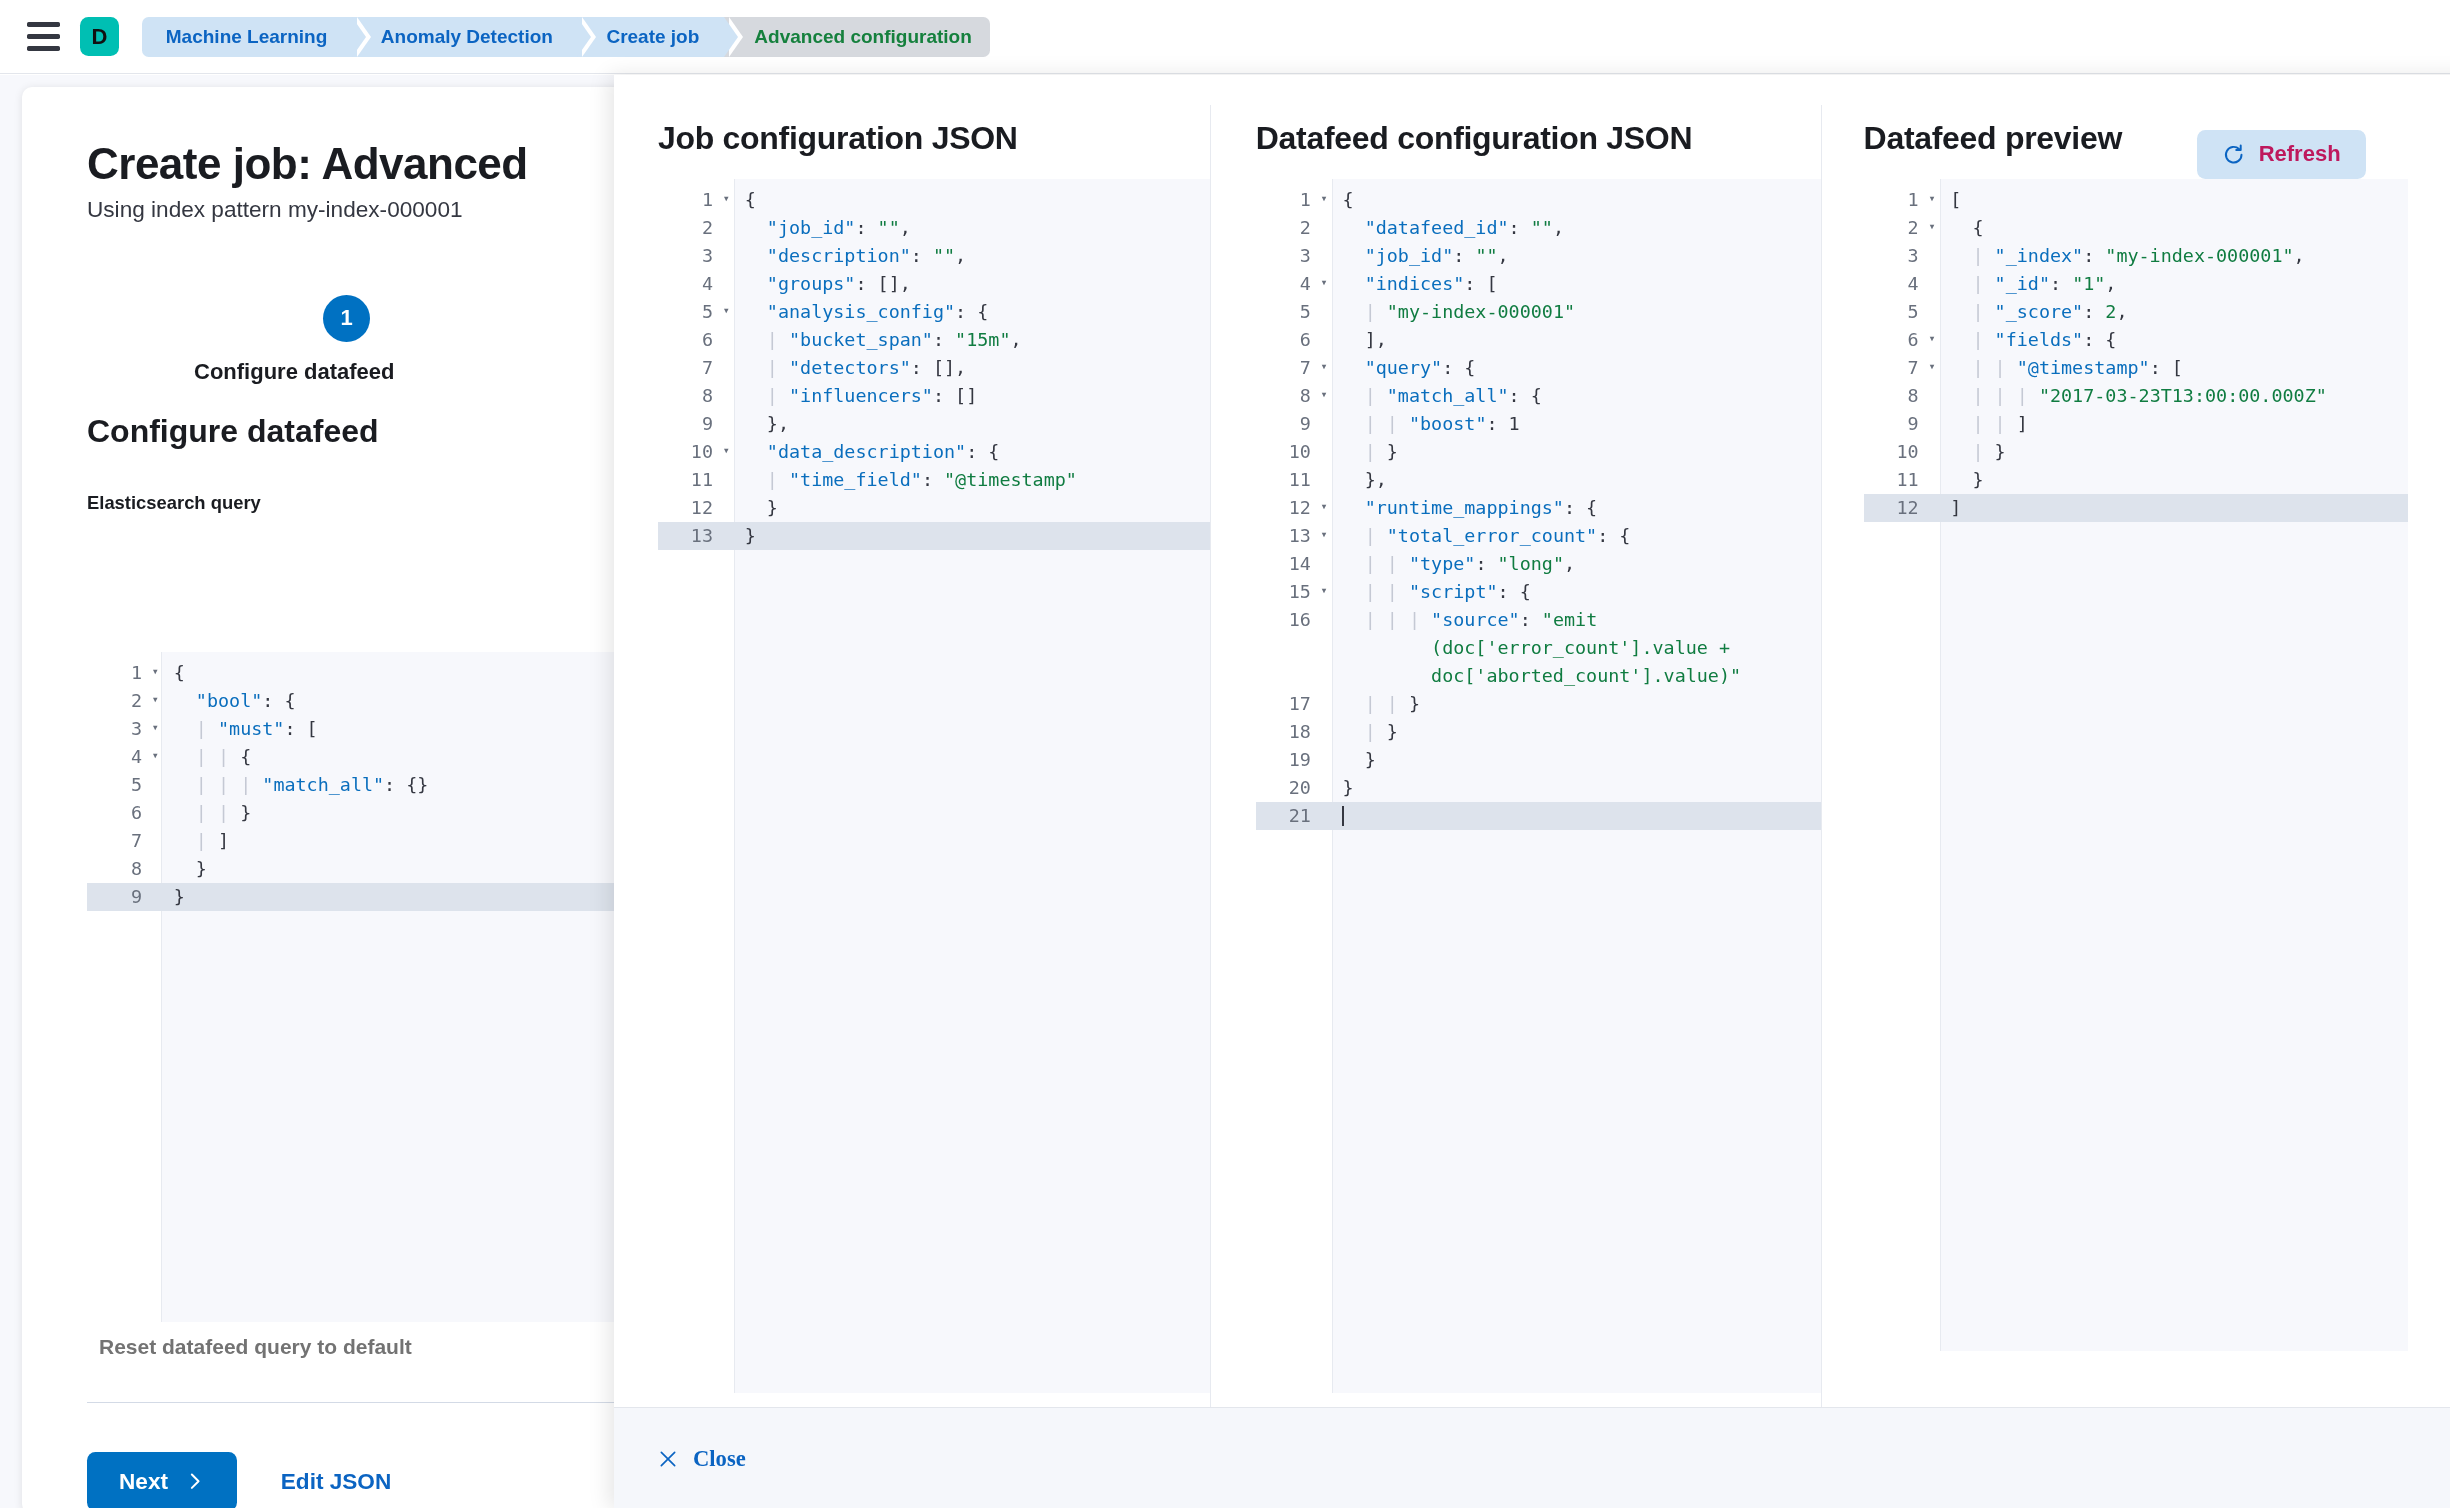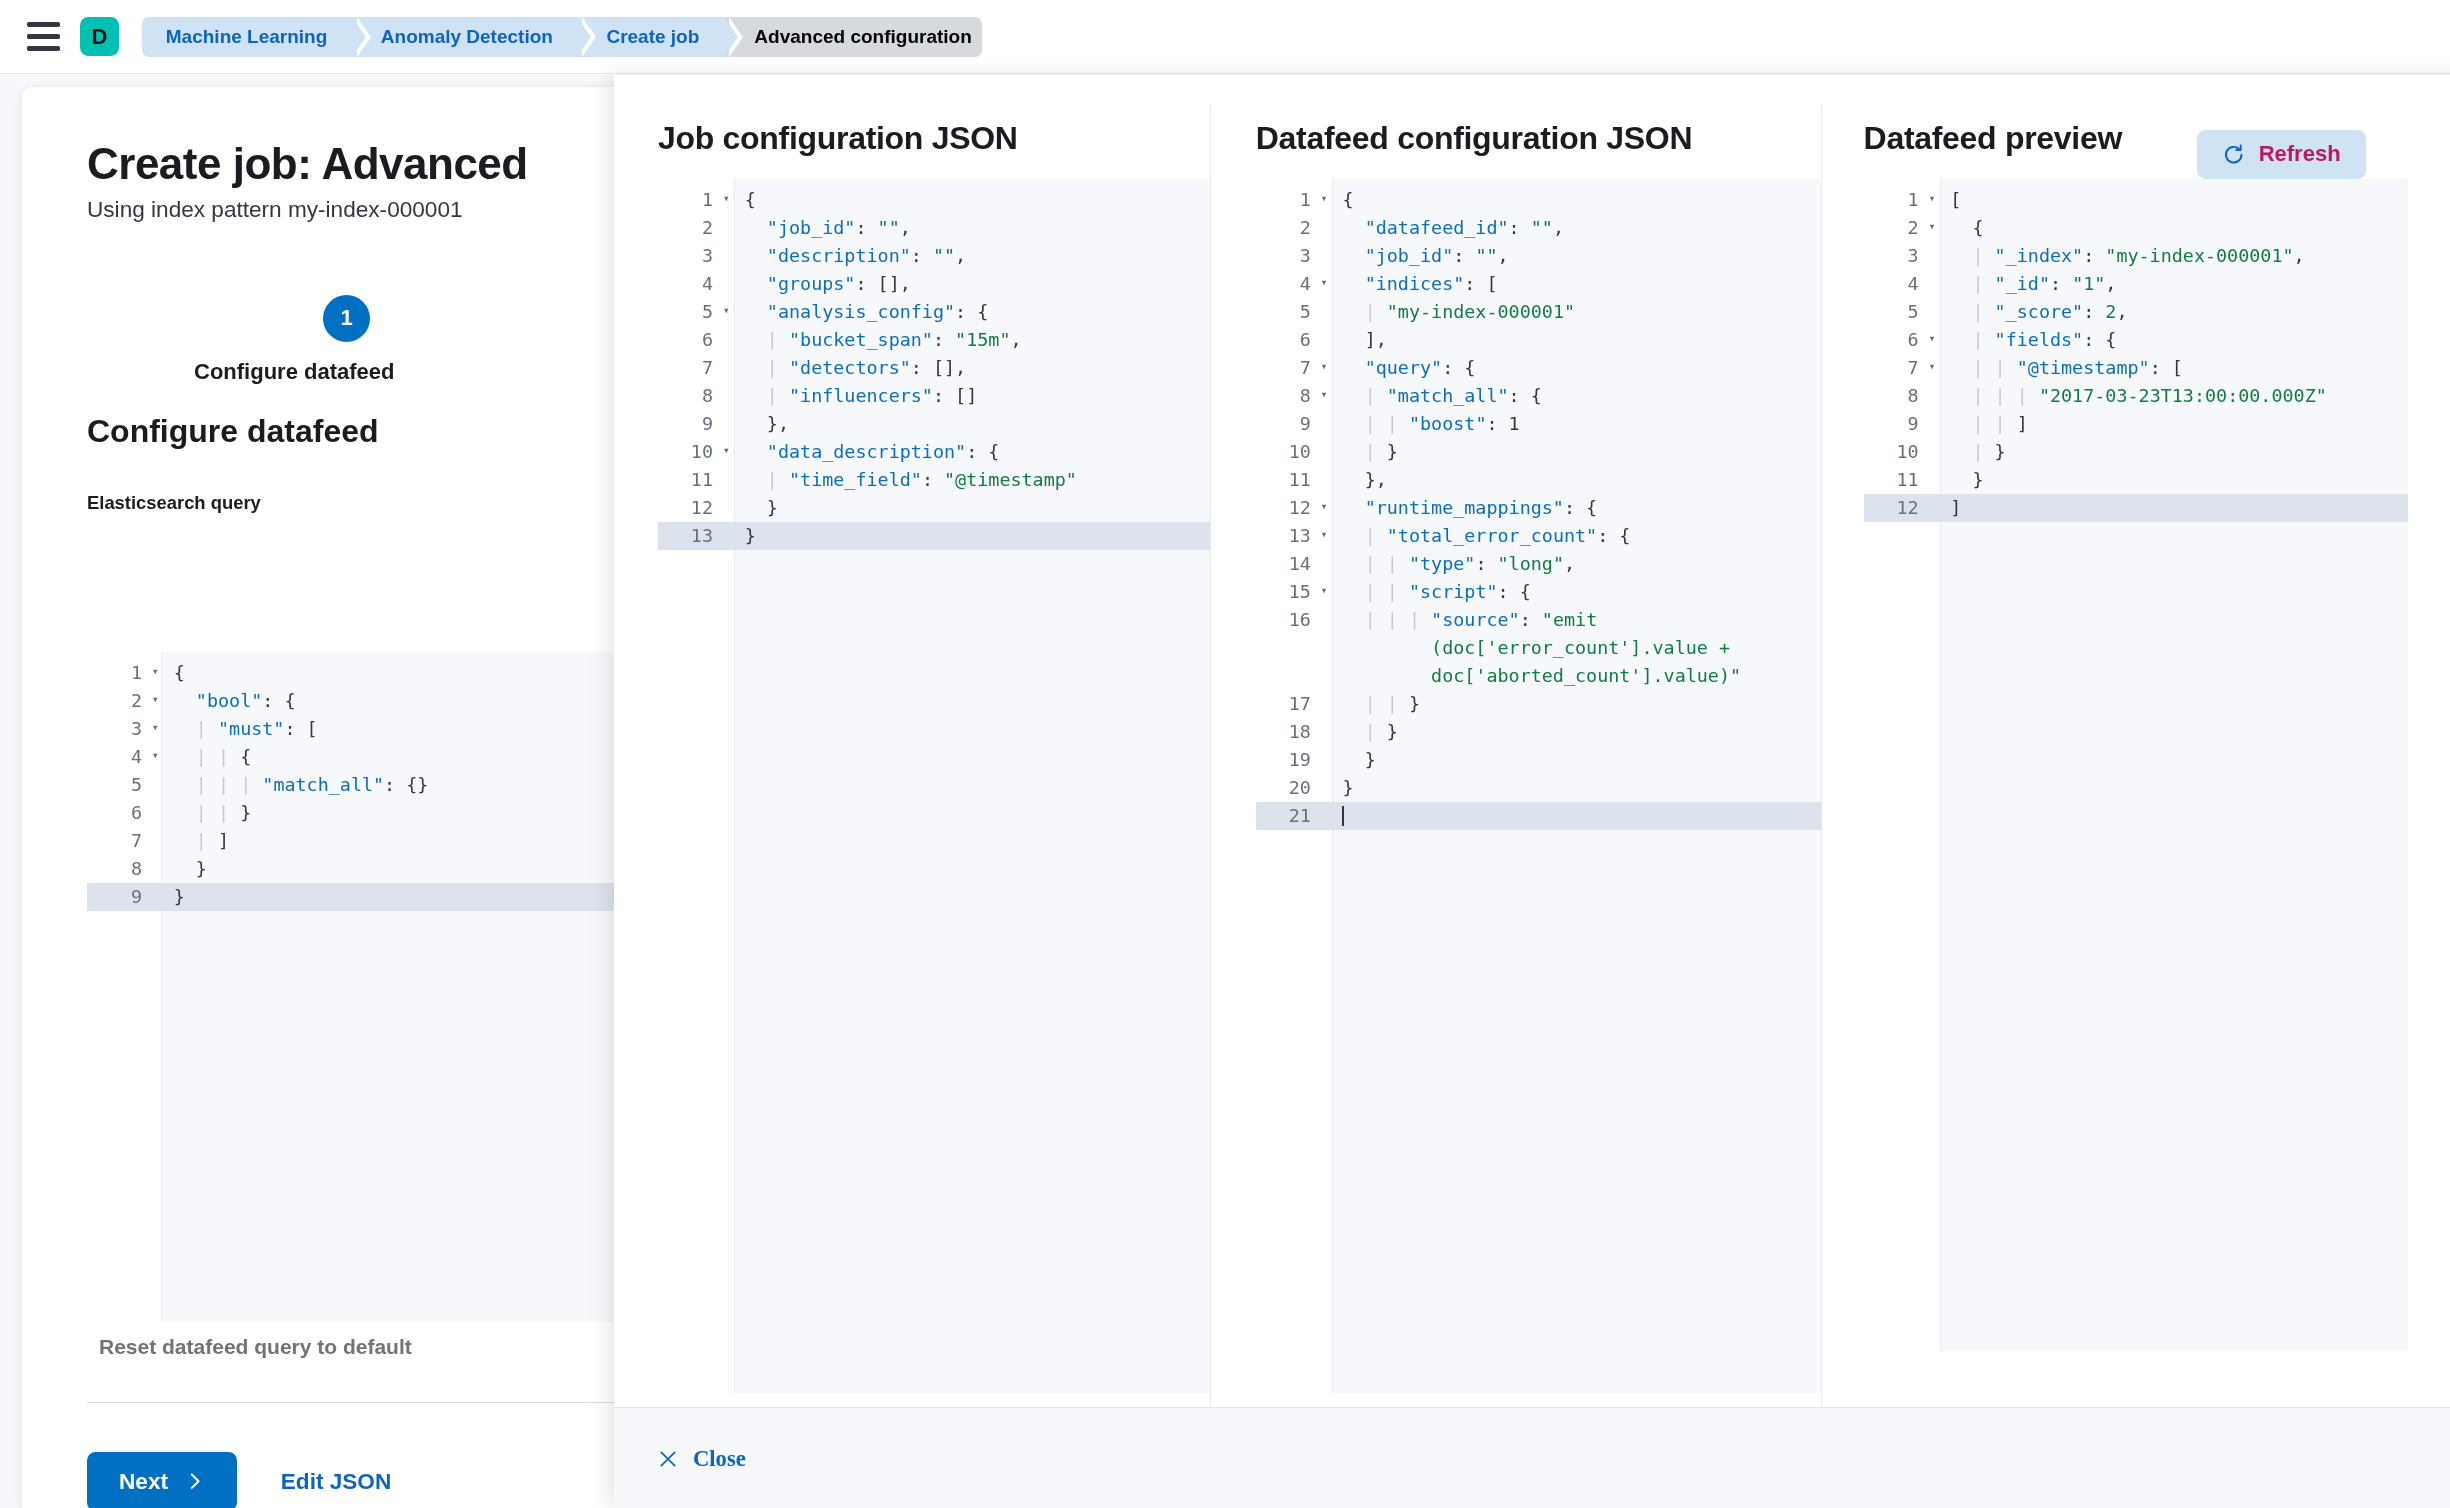--- a/index.html
+++ b/index.html
@@ -38,22 +38,22 @@
     content: ""; position: absolute; right: -13.4px; top: 0; width: 0; height: 0;
     border-top: 20px solid transparent; border-bottom: 20px solid transparent;
     border-left: 14.2px solid #cfe3f5; z-index: 2;
   }
   .crumb:before {
     content: ""; position: absolute; right: -18.4px; top: 0; width: 0; height: 0;
     border-top: 20px solid transparent; border-bottom: 20px solid transparent;
     border-left: 14.2px solid #ffffff; z-index: 1;
   }
   .crumb.last {
-    background: #d6d9de; color: #000000; font-weight: 600;
-    border-radius: 0 6.7px 6.7px 0; padding-left: 30px; padding-right: 10px;
+    background: #d6d9de; color: #15803d; font-weight: 600;
+    border-radius: 0 6.7px 6.7px 0; padding-left: 30px; padding-right: 18px;
   }
   .crumb.last:after, .crumb.last:before { display: none; }
 
   
   .page-bg {
     position: absolute; left: 0; top: 75px; width: 2450px; height: 1434px;
     background: #f7f8fc;
   }
 
   

